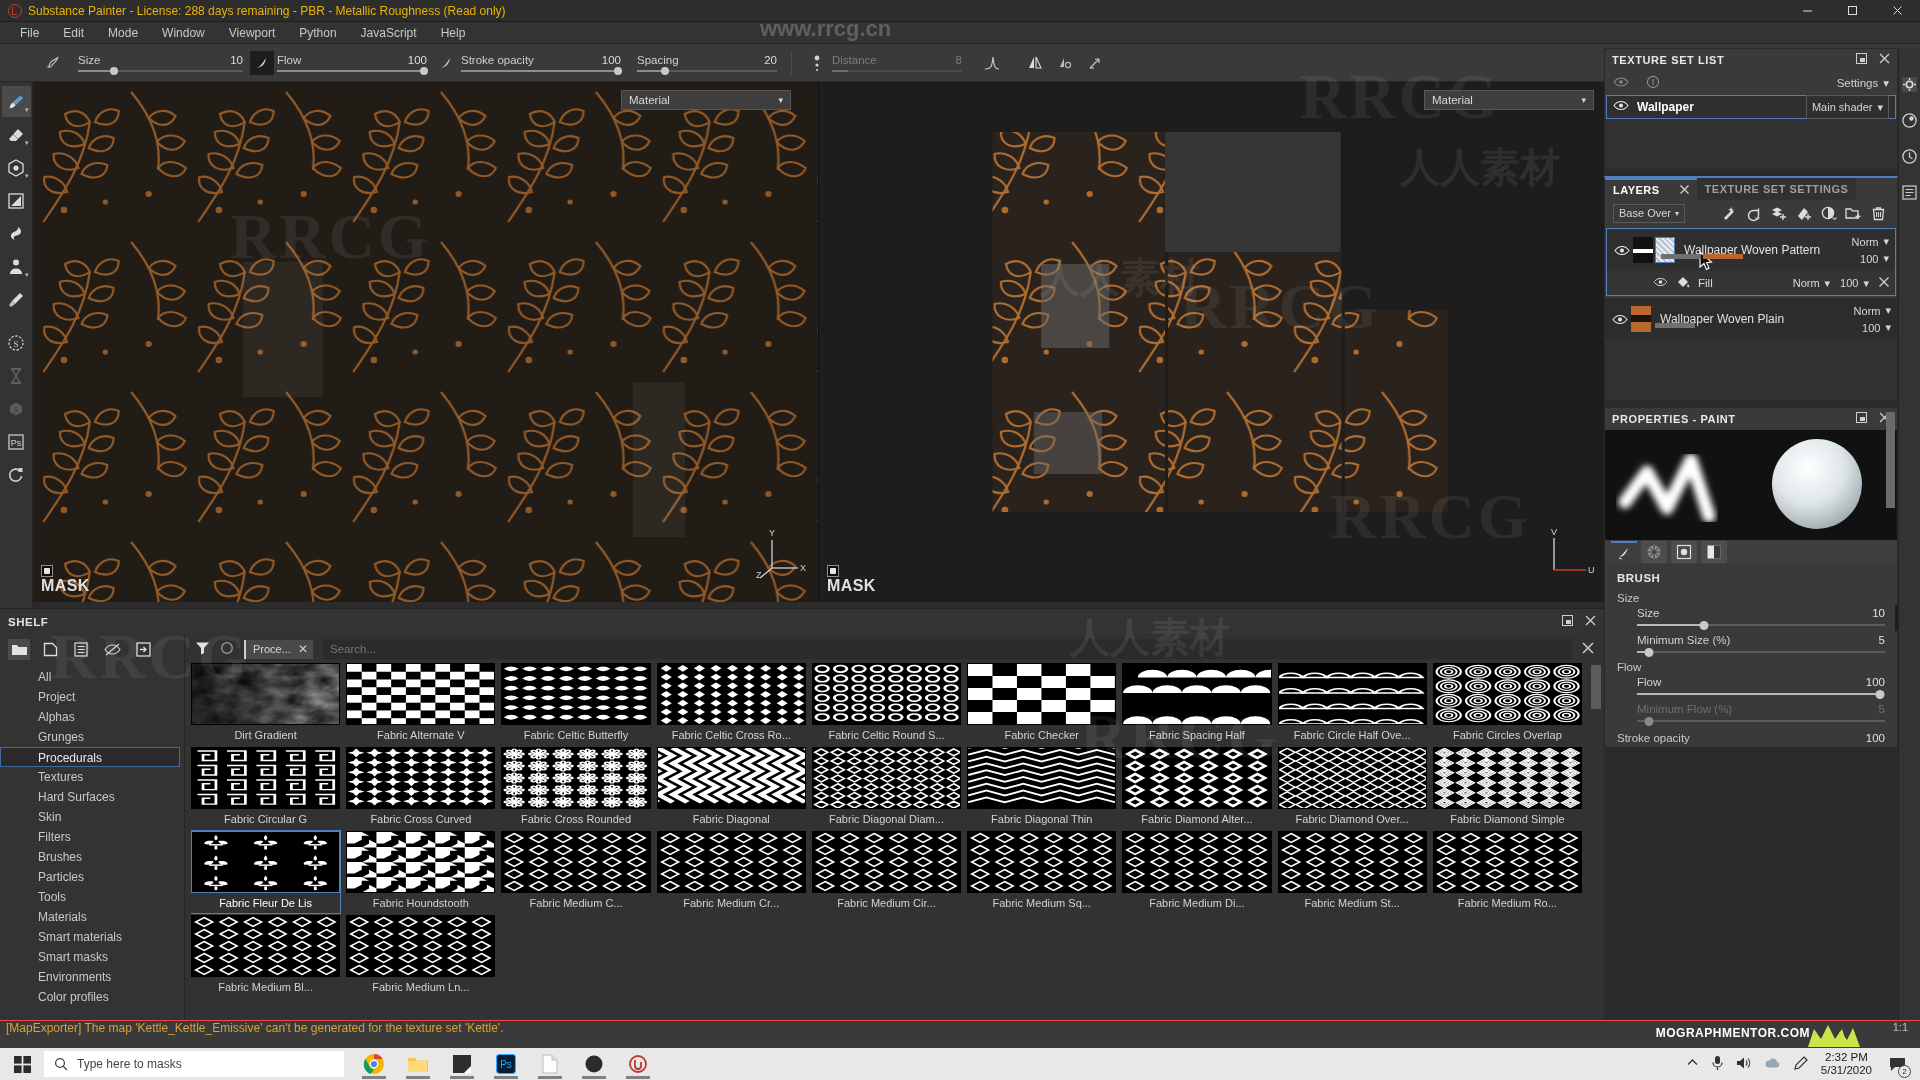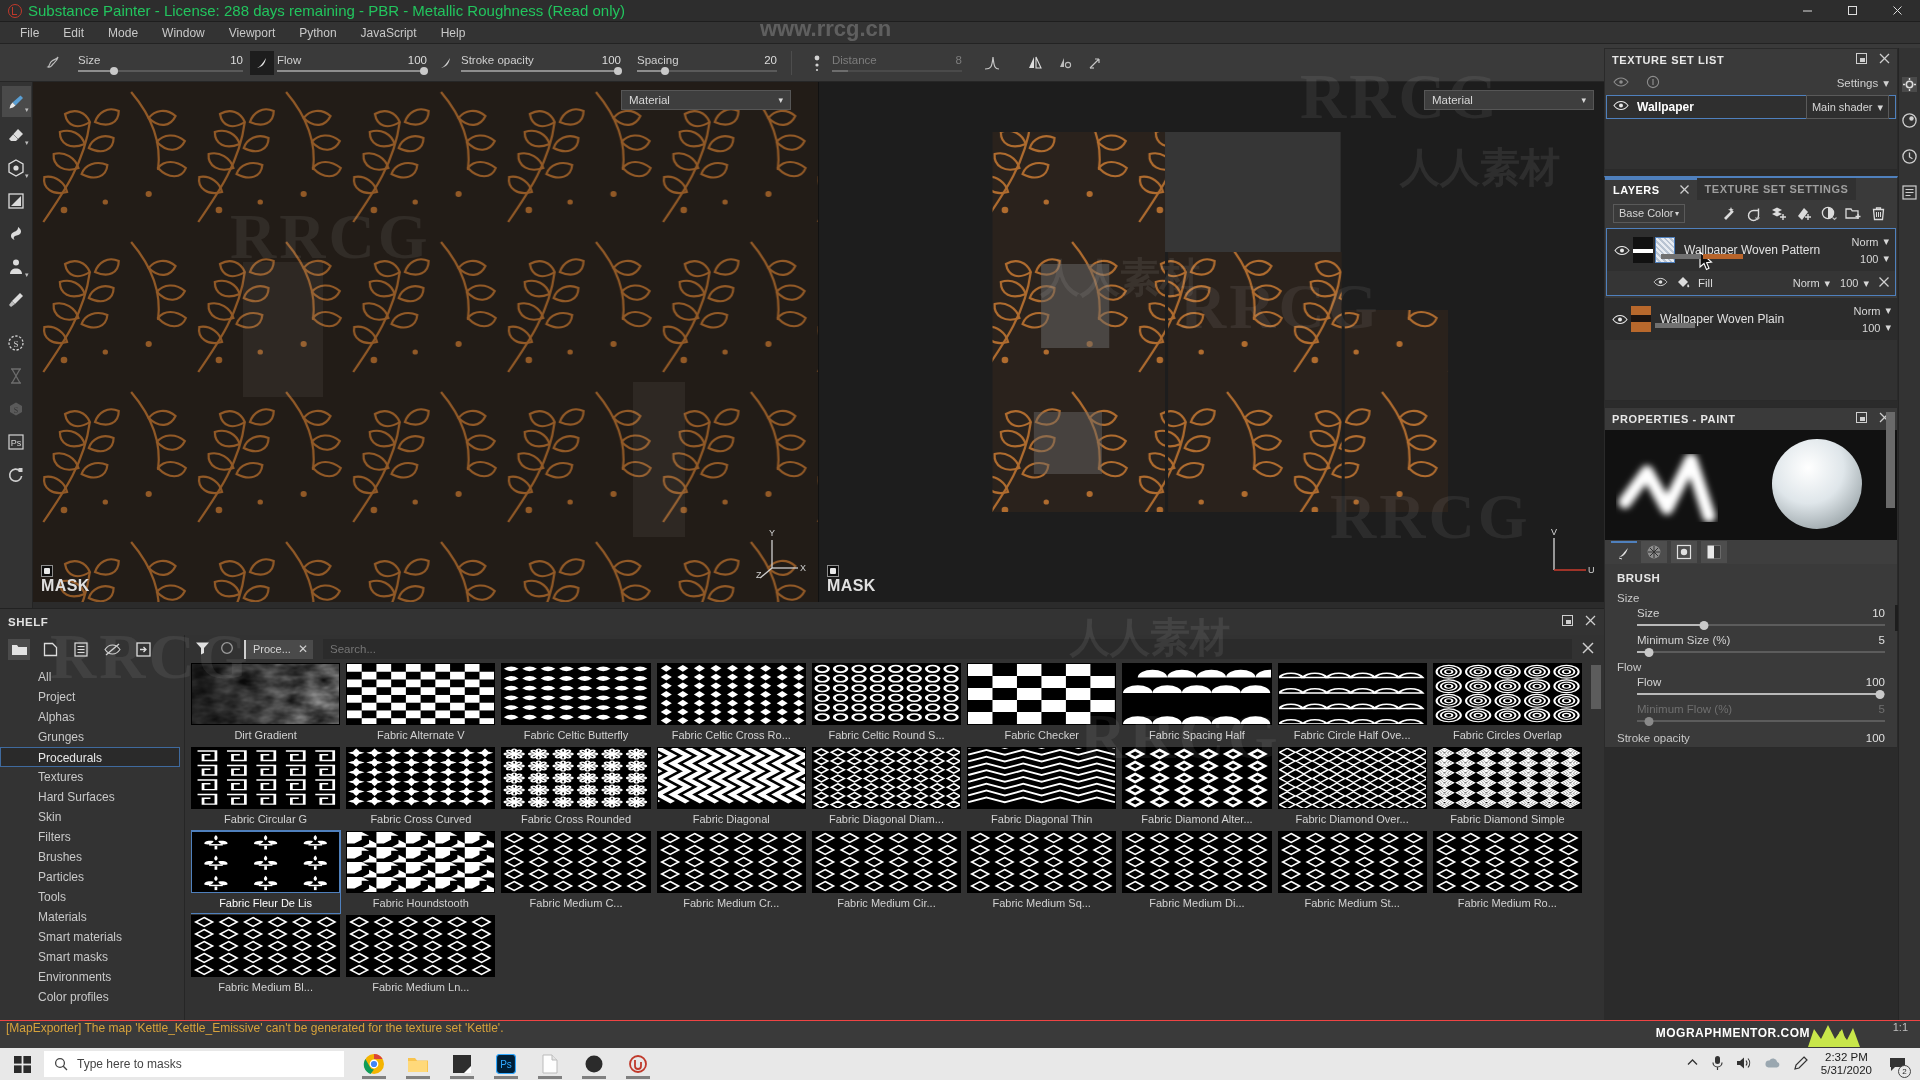--- a/index.html
+++ b/index.html
@@ -11,21 +11,21 @@
   }
   .app { position:relative; width:1920px; height:1080px; }
 
   
   .titlebar { height:22px; background:#2d2d2d; display:flex; align-items:center;
               border-bottom:1px solid #1e1e1e; position:relative; }
   .tb-icon { width:14px;height:14px;margin:0 6px 0 8px; position:relative;
              border:1.6px solid #c0392b; border-radius:50%; }
   .tb-icon:after{content:"";position:absolute;left:3px;top:2px;width:4px;height:7px;
              border-left:1.6px solid #c0392b;border-bottom:1.6px solid #c0392b;}
-  .tb-title { font-size:15px; color:#22c55e; }
+  .tb-title { font-size:12px; color:#eab308; }
   .win-btns { margin-left:auto; display:flex; height:22px; }
   .win-btn { width:45px; display:flex; align-items:center; justify-content:center;
              color:#d0d0d0; font-size:12px; }
   .win-btn svg{display:block}
 
   
   .menubar { height:22px; background:#333333; display:flex; align-items:center;
              padding-left:8px; border-bottom:1px solid #232323; }
   .menubar .mi { padding:0 12px; font-size:12px; color:#c9c9c9; line-height:22px; }
 
@@ -2436,21 +2436,21 @@
               </svg>
           </span>
         </div>
         <div class="tab other">
           <span>TEXTURE SET SETTINGS</span>
         </div>
       </div>
 
       <div class="layer-tools">
         <span class="lt-combo">
-          <span>Base Color</span>
+          <span>Base Over</span>
           <span class="cv">▾</span>
         </span>
         <span class="gap"></span>
         <span class="lti">
           <svg width="17" height="17" viewBox="0 0 17 17">
               <path d="M4 13 12 5l1.8 1.8L6 15z" fill="#dcdcdc"></path>
               <path d="M11 2l.8 2 2 .8-2 .8L11 8l-.8-2.4L8 4.8l2.2-.8z" fill="#dcdcdc"></path>
             </svg>
         </span>
         <span class="lti">

